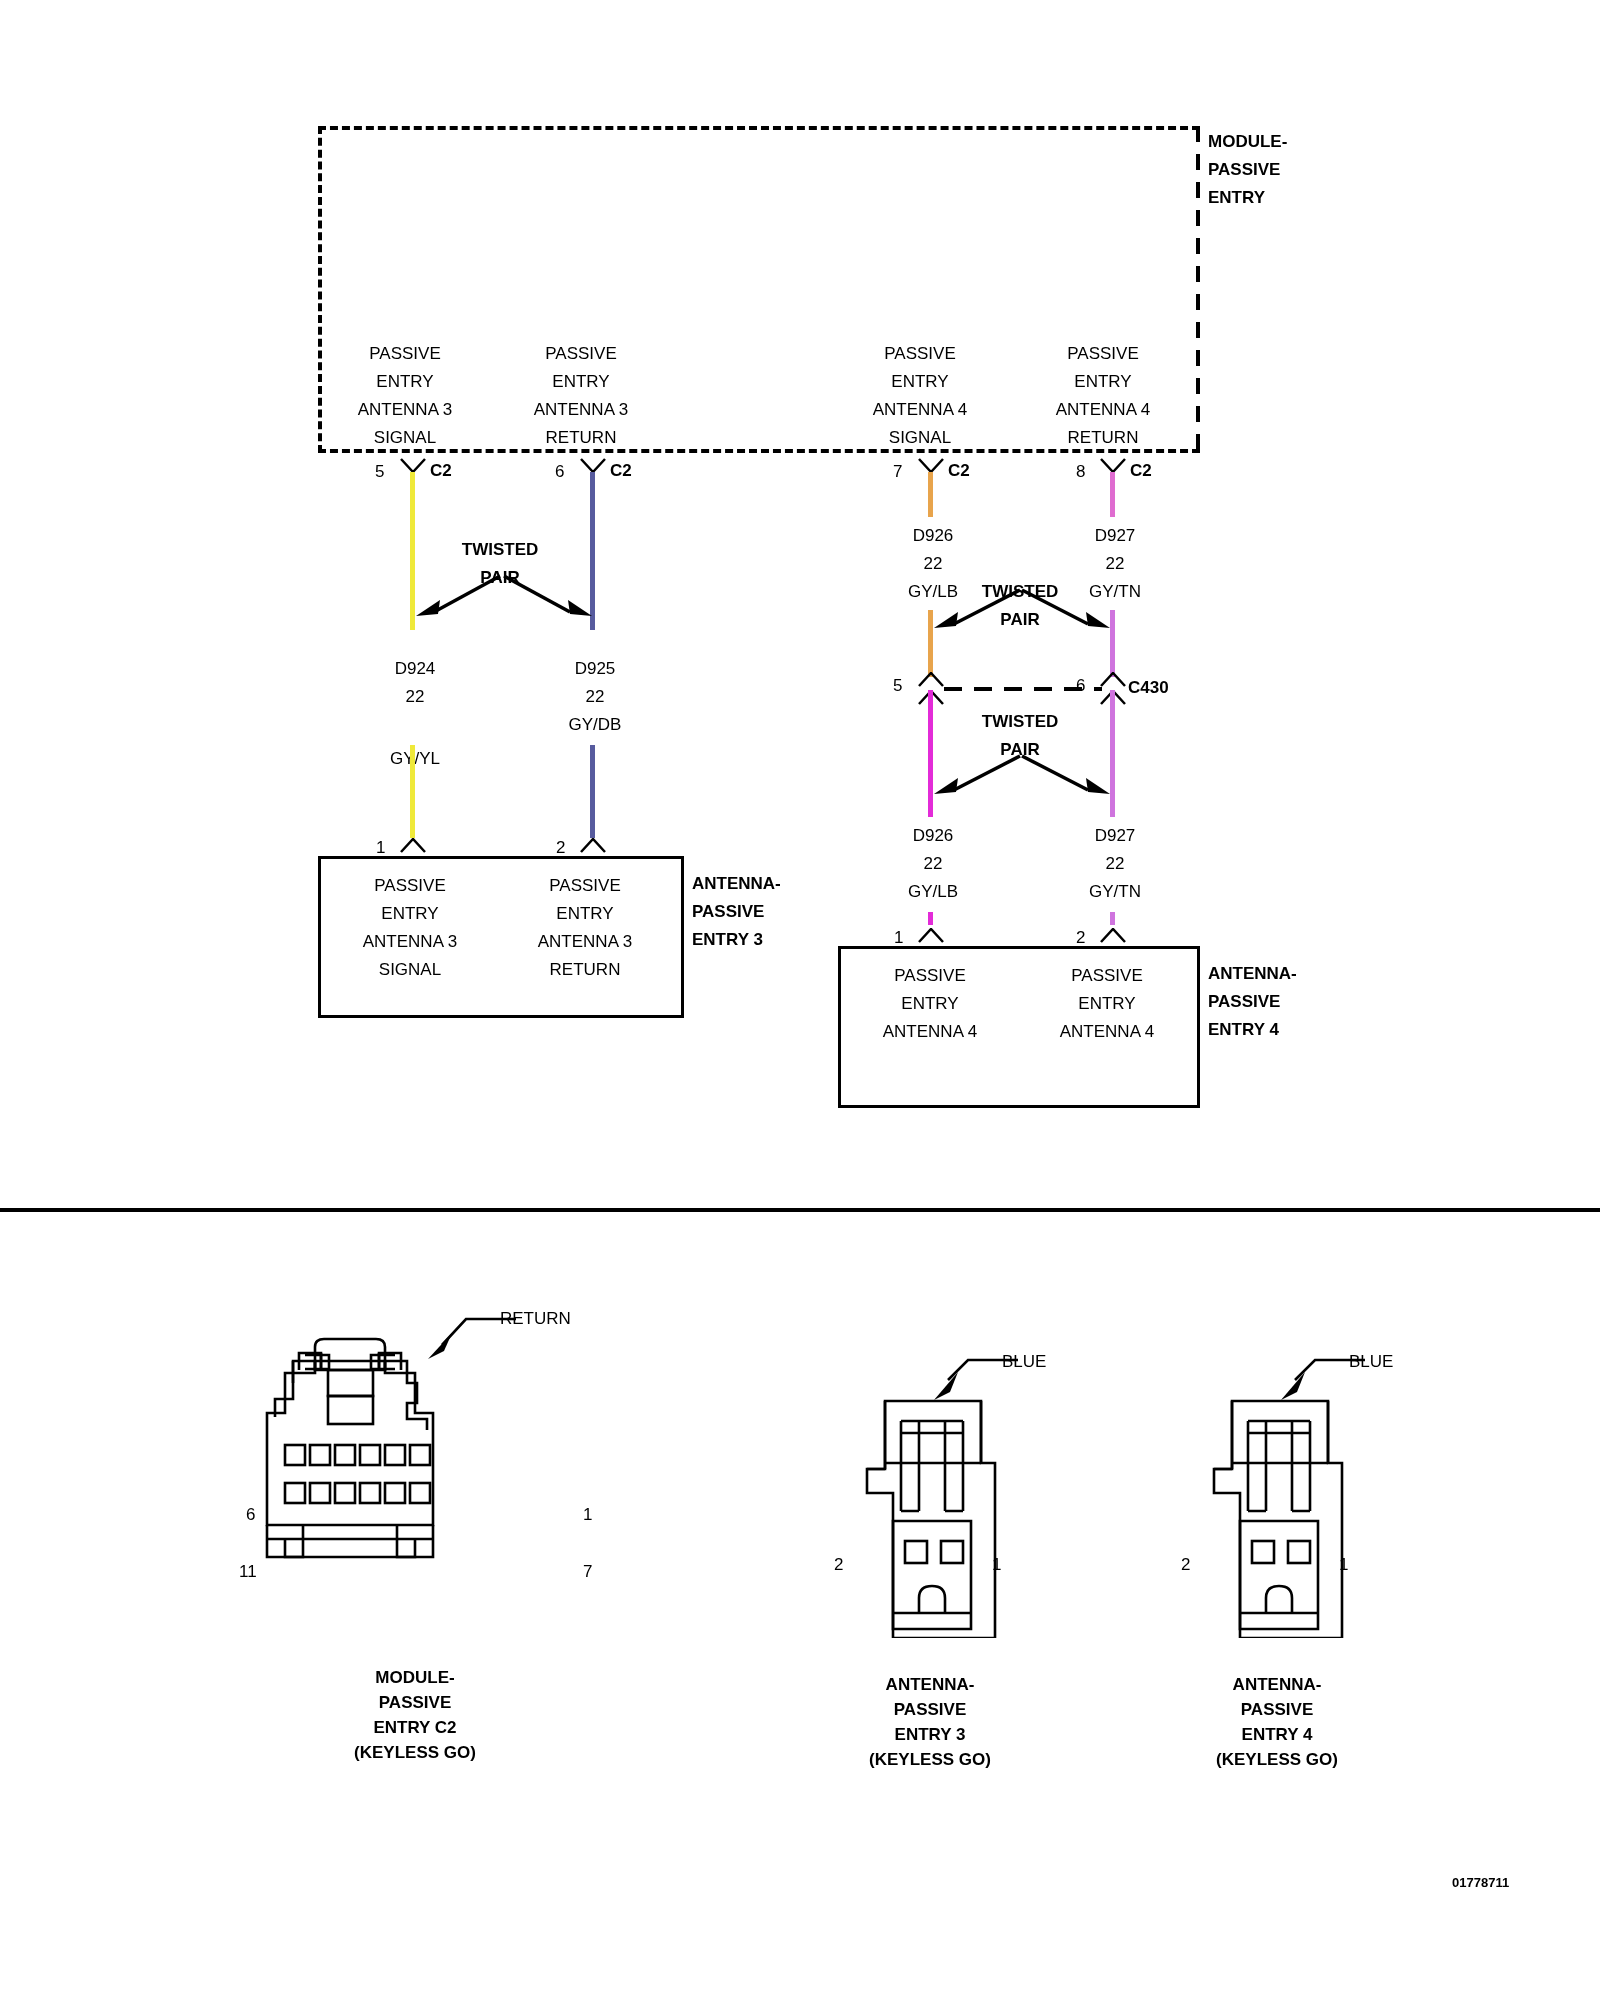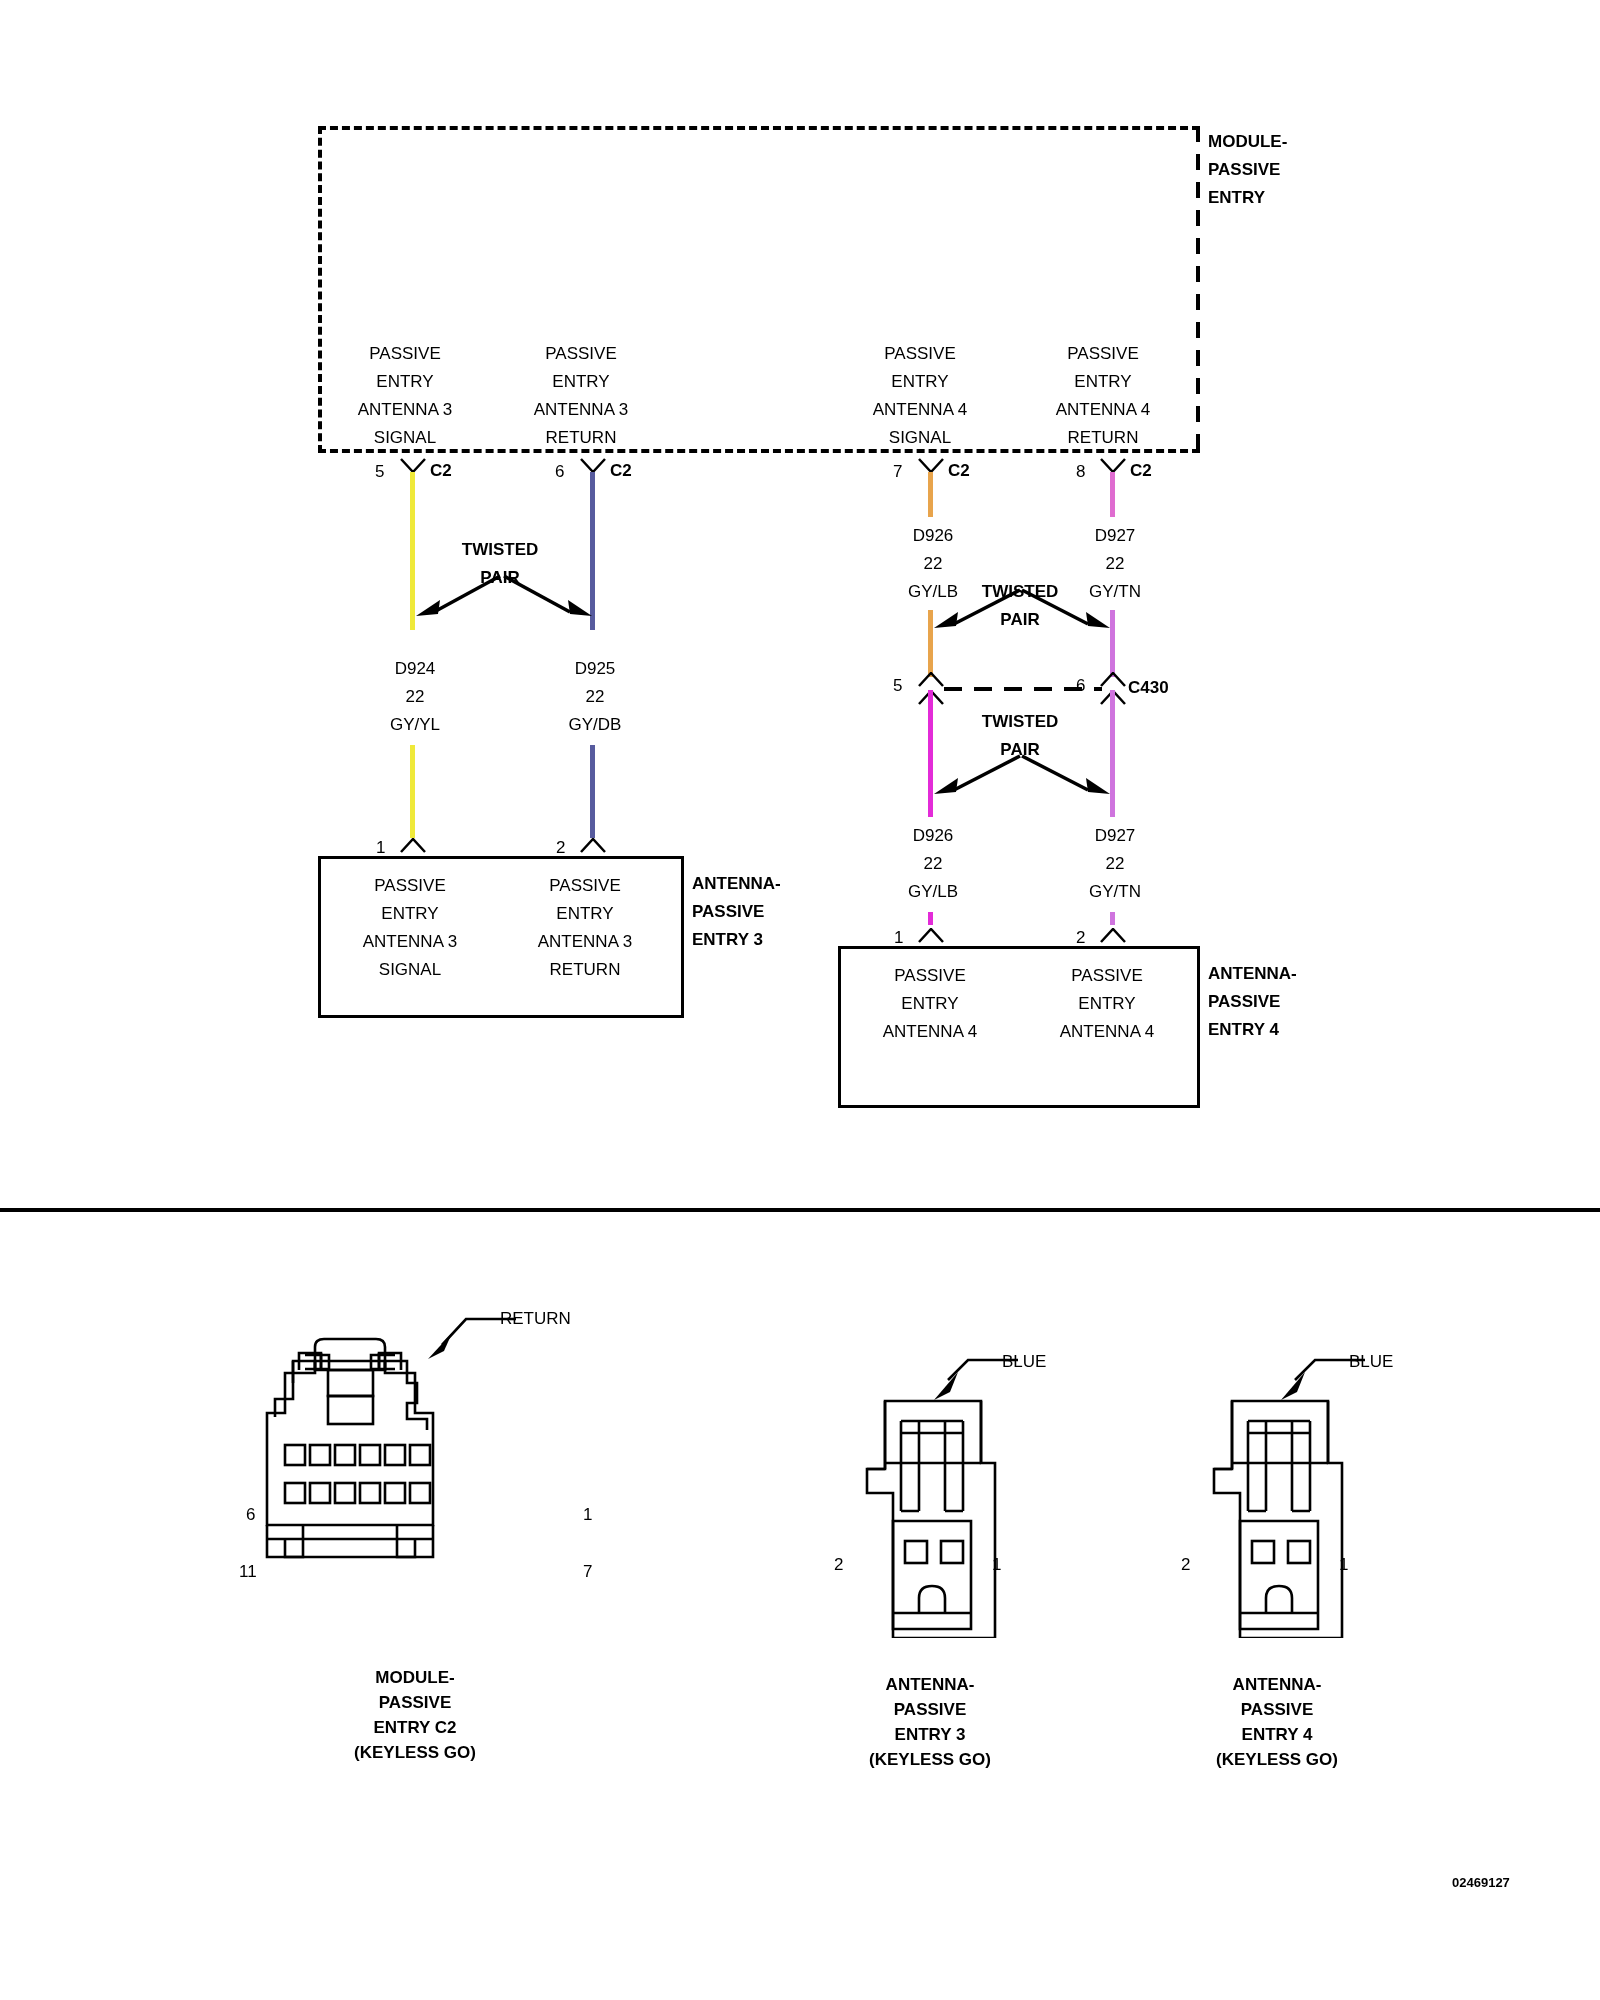--- a/index.html
+++ b/index.html
@@ -107,21 +107,21 @@
 <div class="abs pinnum" style="left:375px; top:462px;">5</div>
 <div class="abs pin-y" style="left:400px; top:458px;">
   <svg width="26" height="16" viewBox="0 0 26 16">
       <path d="M1 1 L13 14 L25 1" fill="none" stroke="#000" stroke-width="2.5"></path>
     </svg>
 </div>
 <div class="abs txt bold" style="left:430px; top:457px; width:40px; text-align:left;">C2</div>
 <div class="abs wire" style="left:410px; top:472px; height:158px; background:#efe93a;"></div>
 <div class="abs txt" style="left:350px; top:655px; width:130px;">D924</div>
 <div class="abs txt" style="left:350px; top:683px; width:130px;">22</div>
-<div class="abs txt" style="left:350px; top:711px; width:130px;">GY/YL</div>
+<div class="abs txt" style="left:350px; top:745px; width:130px;">GY/YL</div>
 <div class="abs wire" style="left:410px; top:745px; height:93px; background:#efe93a;"></div>
 
 <div class="abs pinnum" style="left:555px; top:462px;">6</div>
 <div class="abs pin-y" style="left:580px; top:458px;">
   <svg width="26" height="16" viewBox="0 0 26 16">
       <path d="M1 1 L13 14 L25 1" fill="none" stroke="#000" stroke-width="2.5"></path>
     </svg>
 </div>
 <div class="abs txt bold" style="left:610px; top:457px; width:40px; text-align:left;">C2</div>
 <div class="abs wire" style="left:590px; top:472px; height:158px; background:#575b9e;"></div>
@@ -423,13 +423,13 @@
   </svg>
 </div>
 <div class="abs txt" style="left:1349px; top:1348px; width:110px; text-align:left;">BLUE</div>
 <div class="abs pinnum" style="left:1181px; top:1555px;">2</div>
 <div class="abs pinnum" style="left:1339px; top:1555px;">1</div>
 <div class="abs cap-txt" style="left:1137px; top:1672px; width:280px;">ANTENNA-
 PASSIVE
 ENTRY 4
 (KEYLESS GO)</div>
 
-<div class="abs idnum" style="left:1452px; top:1875px;">02469127</div>
+<div class="abs idnum" style="left:1452px; top:1875px;">01778711</div>
 
 </body></html>

